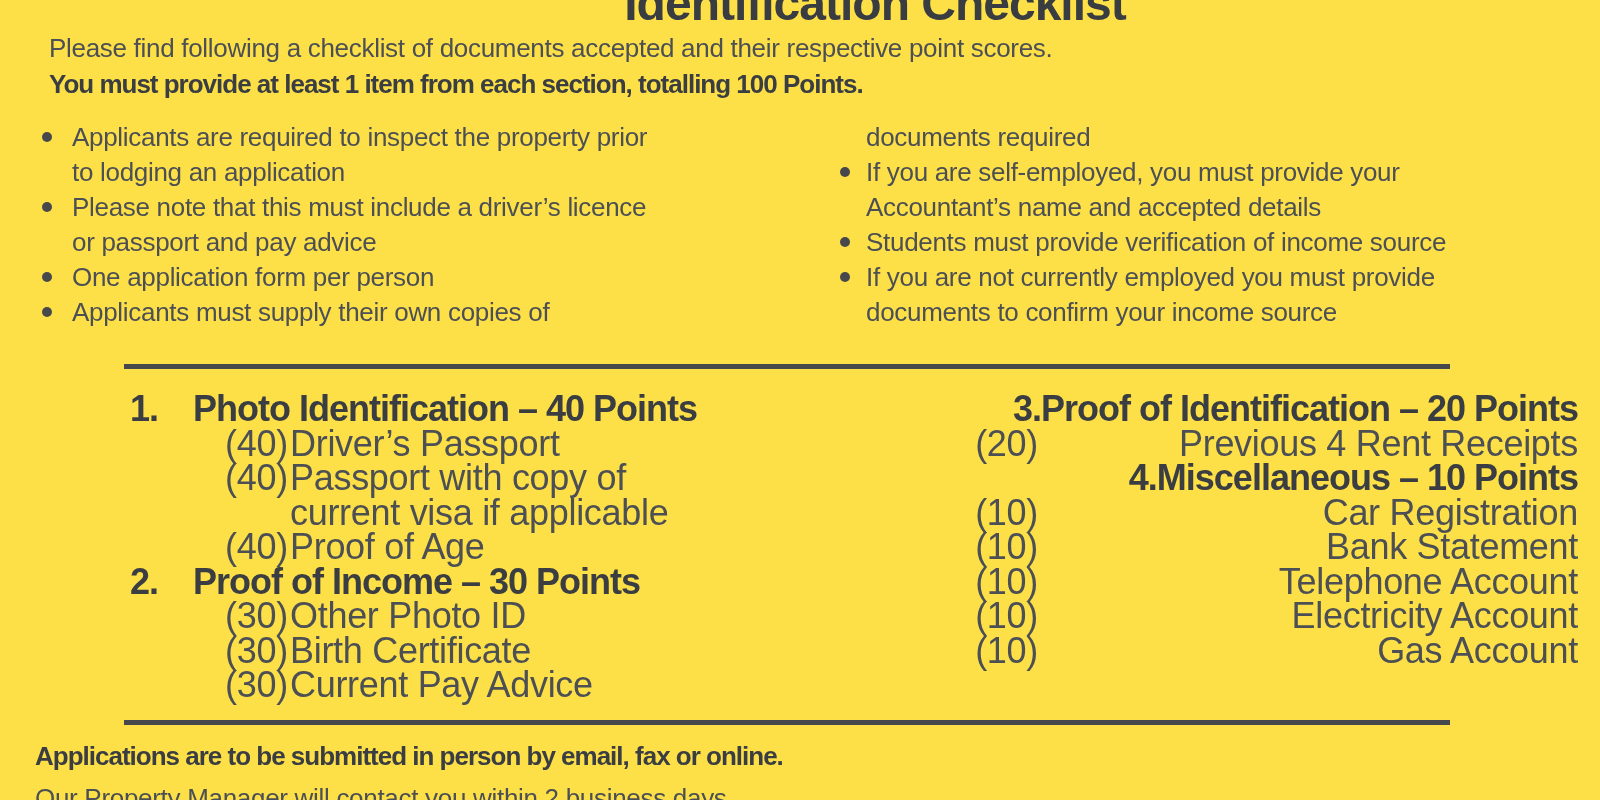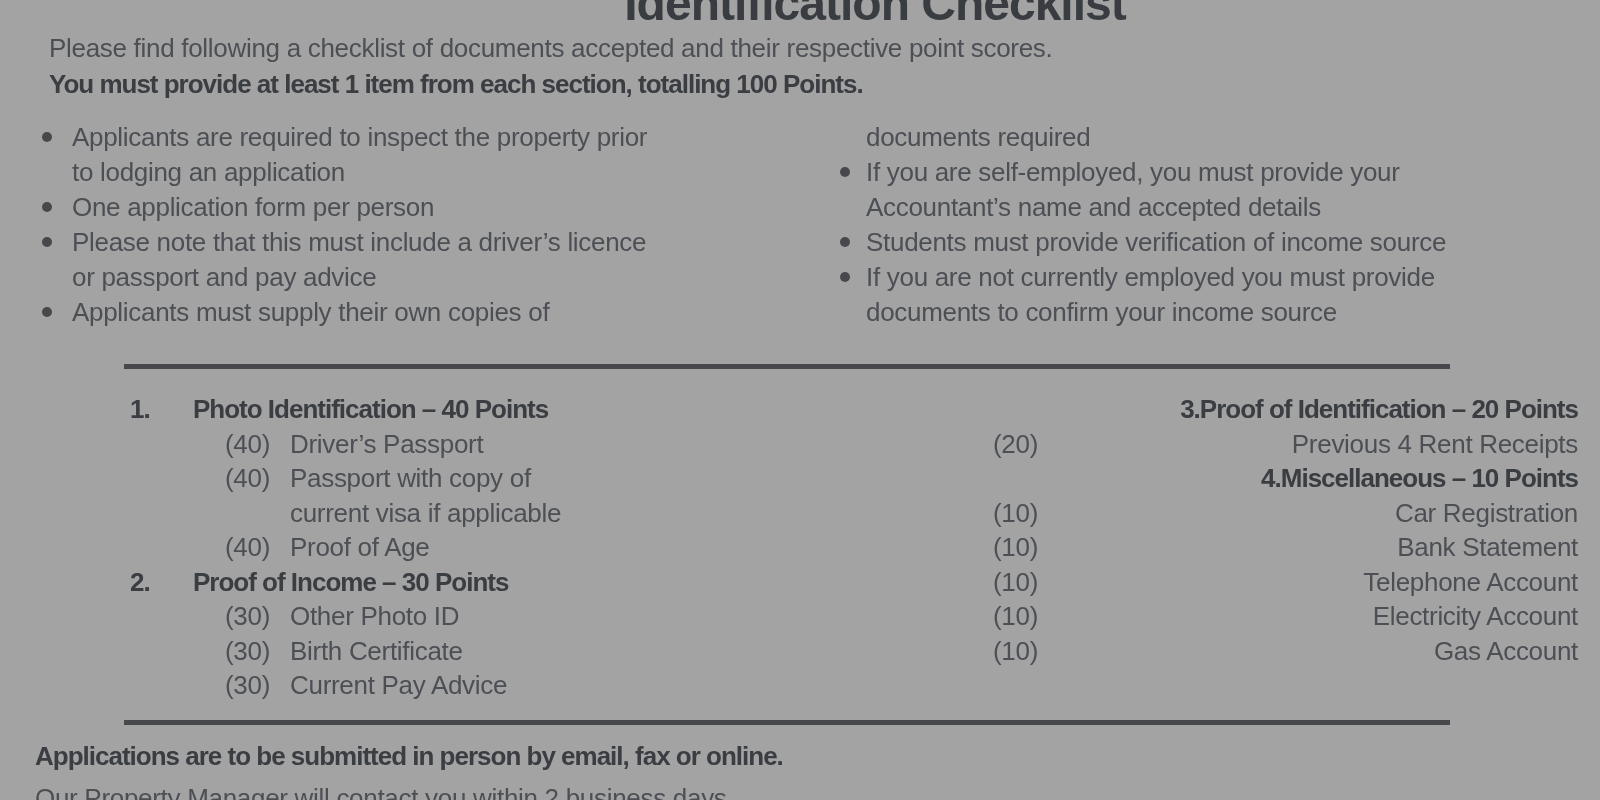--- a/index.html
+++ b/index.html
@@ -1,19 +1,19 @@
 <!DOCTYPE html>
 <html><head>
 <meta charset="utf-8">
 <style>
   html,body{margin:0;padding:0;background:#e8e8e8;}
   .page{
     position:relative;
     width:1600px;height:800px;
-    background:#a3a3a3;
+    background:#fde047;
     overflow:hidden;
     font-family:"Liberation Sans", sans-serif;
     color:#4c4f54;
   }
   .page *{box-sizing:border-box;}
 
   
   .doc-title{
     position:absolute;
     left:150px;right:0;top:-20px;
@@ -42,21 +42,21 @@
     background:#46484b;
   }
   .ln{display:block;}
 
   
   .rule{position:absolute;left:124px;width:1326px;height:5px;background:#46484b;}
   .rule-top{top:364px;}
   .rule-bottom{top:720px;}
 
   
-  .secs{position:absolute;top:392px;font-size:26px;line-height:34.5px;}
+  .secs{position:absolute;top:392px;font-size:36px;line-height:34.5px;}
   .secs-left{left:130px;width:720px;}
   .secs-right{left:878px;width:700px;text-align:right;}
   .sec-head{font-weight:bold;letter-spacing:-1px;color:#3a3d41;}
   .sec-num{display:inline-block;width:63px;}
   .item{display:flex;padding-left:95px;letter-spacing:-0.3px;}
   .pts{flex:none;width:65px;}
   .lbl{flex:1;}
 
   
   .footer{position:absolute;left:35px;top:738px;width:1400px;}
@@ -75,26 +75,26 @@
   </div>
 
   <div class="notes notes-left">
     <div class="b-row">
       <span class="dot"></span>
       <span class="ln">Applicants are required to inspect the property prior</span>
       <span class="ln">to lodging an application</span>
     </div>
     <div class="b-row">
       <span class="dot"></span>
-      <span class="ln">One application form per person</span>
-    </div>
-    <div class="b-row">
-      <span class="dot"></span>
       <span class="ln">Please note that this must include a driver’s licence</span>
       <span class="ln">or passport and pay advice</span>
+    </div>
+    <div class="b-row">
+      <span class="dot"></span>
+      <span class="ln">One application form per person</span>
     </div>
     <div class="b-row">
       <span class="dot"></span>
       <span class="ln">Applicants must supply their own copies of</span>
     </div>
   </div>
 
   <div class="notes notes-right">
     <div class="b-row">
       <span class="ln">documents required</span>

